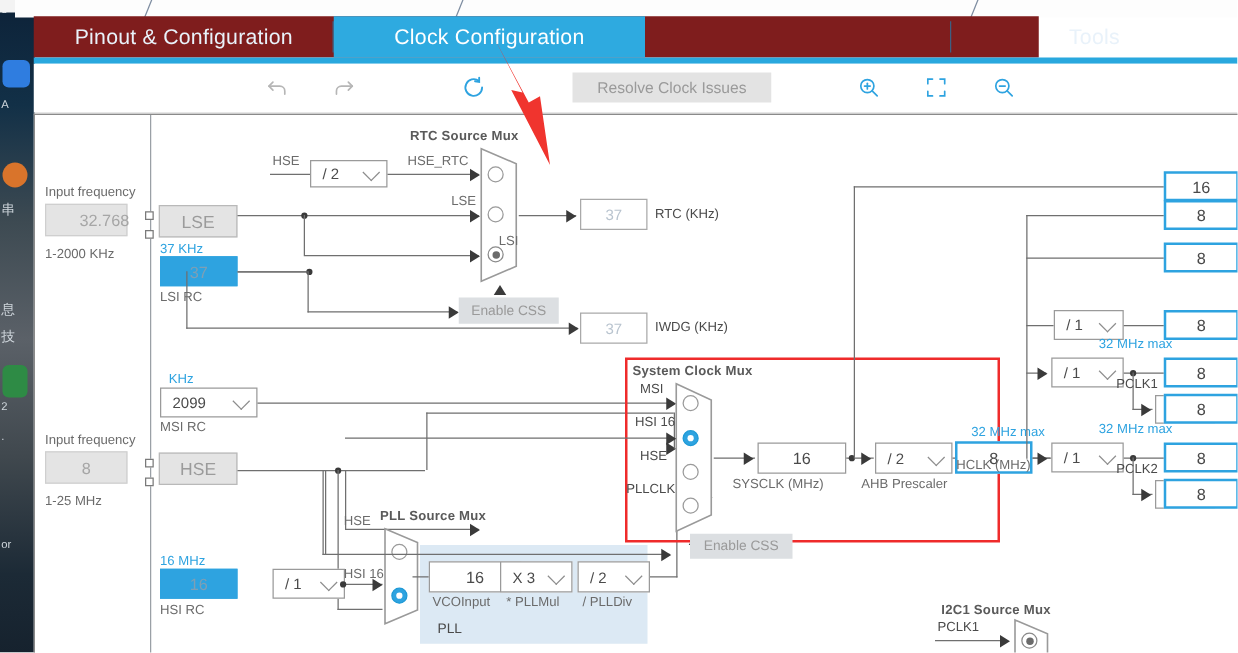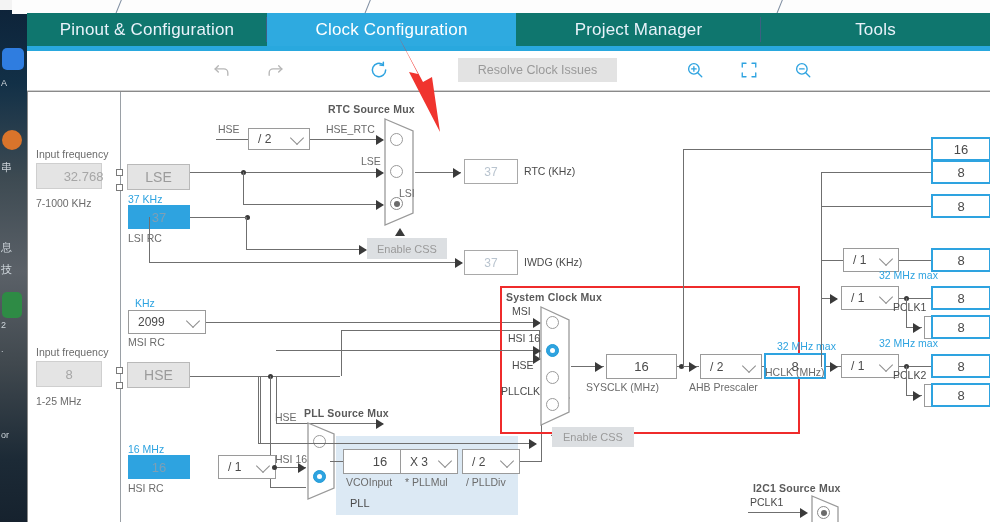--- a/index.html
+++ b/index.html
@@ -17,21 +17,21 @@
      overflow:hidden;}
   .ds-txt{position:absolute;color:#cfd6dc;font-size:9px;font-family:"Liberation Sans",sans-serif;left:1px;}
   .ds-ico{position:absolute;left:2px;border-radius:5px;}
   .desktop-top-white{position:absolute;left:0;top:0;width:12px;height:10px;background:#f3f3f3;}
 
   
   .top-strip{position:absolute;left:12px;top:0;width:978px;height:14px;background:#fdfdfd;overflow:hidden;}
   .top-strip .diag{position:absolute;top:-4px;width:1px;height:22px;background:#7d8ca0;transform:rotate(22deg);}
 
   
-  .tabbar{position:absolute;left:27px;top:13px;width:963px;height:33px;background:#0f766e;text-decoration:underline;}
+  .tabbar{position:absolute;left:27px;top:13px;width:804px;height:33px;background:#7f1d1d;text-decoration:underline;}
   .tab{position:absolute;top:0;height:33px;display:flex;align-items:center;justify-content:center;
        color:#e9f2fa;font-size:17px;letter-spacing:.2px;cursor:default;}
   .tab.active{background:#2eaae0;color:#ffffff;}
   .tab .sep{position:absolute;right:0;top:4px;width:1px;height:25px;background:#3d5f82;}
   .tabbar-underline{position:absolute;left:27px;top:46px;width:963px;height:5px;background:#29a8de;}
 
   
   .toolbar{position:absolute;left:27px;top:51px;width:963px;height:39px;background:#ffffff;}
   .tb-btn{position:absolute;top:58px;height:24px;display:flex;align-items:center;justify-content:center;}
   .resolve-btn{position:absolute;left:458px;top:58px;width:159px;height:24px;background:#e3e3e3;
@@ -118,21 +118,20 @@
 
   <div class="tabbar">
     <div class="tab" style="left:0px;width:240px;">
       <span>Pinout &amp; Configuration</span>
       <span class="sep"></span>
     </div>
     <div class="tab active" style="left:240px;width:249px;">
       <span>Clock Configuration</span>
     </div>
     <div class="tab" style="left:489px;width:245px;">
-      <span>Project Manager</span>
       <span class="sep"></span>
     </div>
     <div class="tab" style="left:734px;width:229px;">
       <span>Tools</span>
     </div>
   </div>
   <div class="tabbar-underline"></div>
 
   <div class="toolbar"></div>
 
@@ -185,21 +184,21 @@
   <div class="tb-sep"></div>
 
   <div class="canvas">
 
     <div class="cv-left-rule"></div>
 
     <div class="lbl" style="left:8px;top:56px;">Input frequency</div>
     <div class="box disabled" style="left:8px;top:71px;width:66px;height:26px;font-size:13px;padding-left:29px;">
       <span>32.768</span>
     </div>
-    <div class="lbl" style="left:8px;top:105px;">7-1000 KHz</div>
+    <div class="lbl" style="left:8px;top:105px;">1-2000 KHz</div>
 
     <div class="pin" style="left:88px;top:77px;"></div>
     <div class="pin" style="left:88px;top:92px;"></div>
     <div class="box src" style="left:99px;top:72px;width:63px;height:26px;">
       <span>LSE</span>
     </div>
 
     <div class="lbl blue" style="left:100px;top:101px;">37 KHz</div>
     <div class="box filled-blue" style="left:100px;top:113px;width:62px;height:24px;font-size:13px;">
       <span>37</span>

